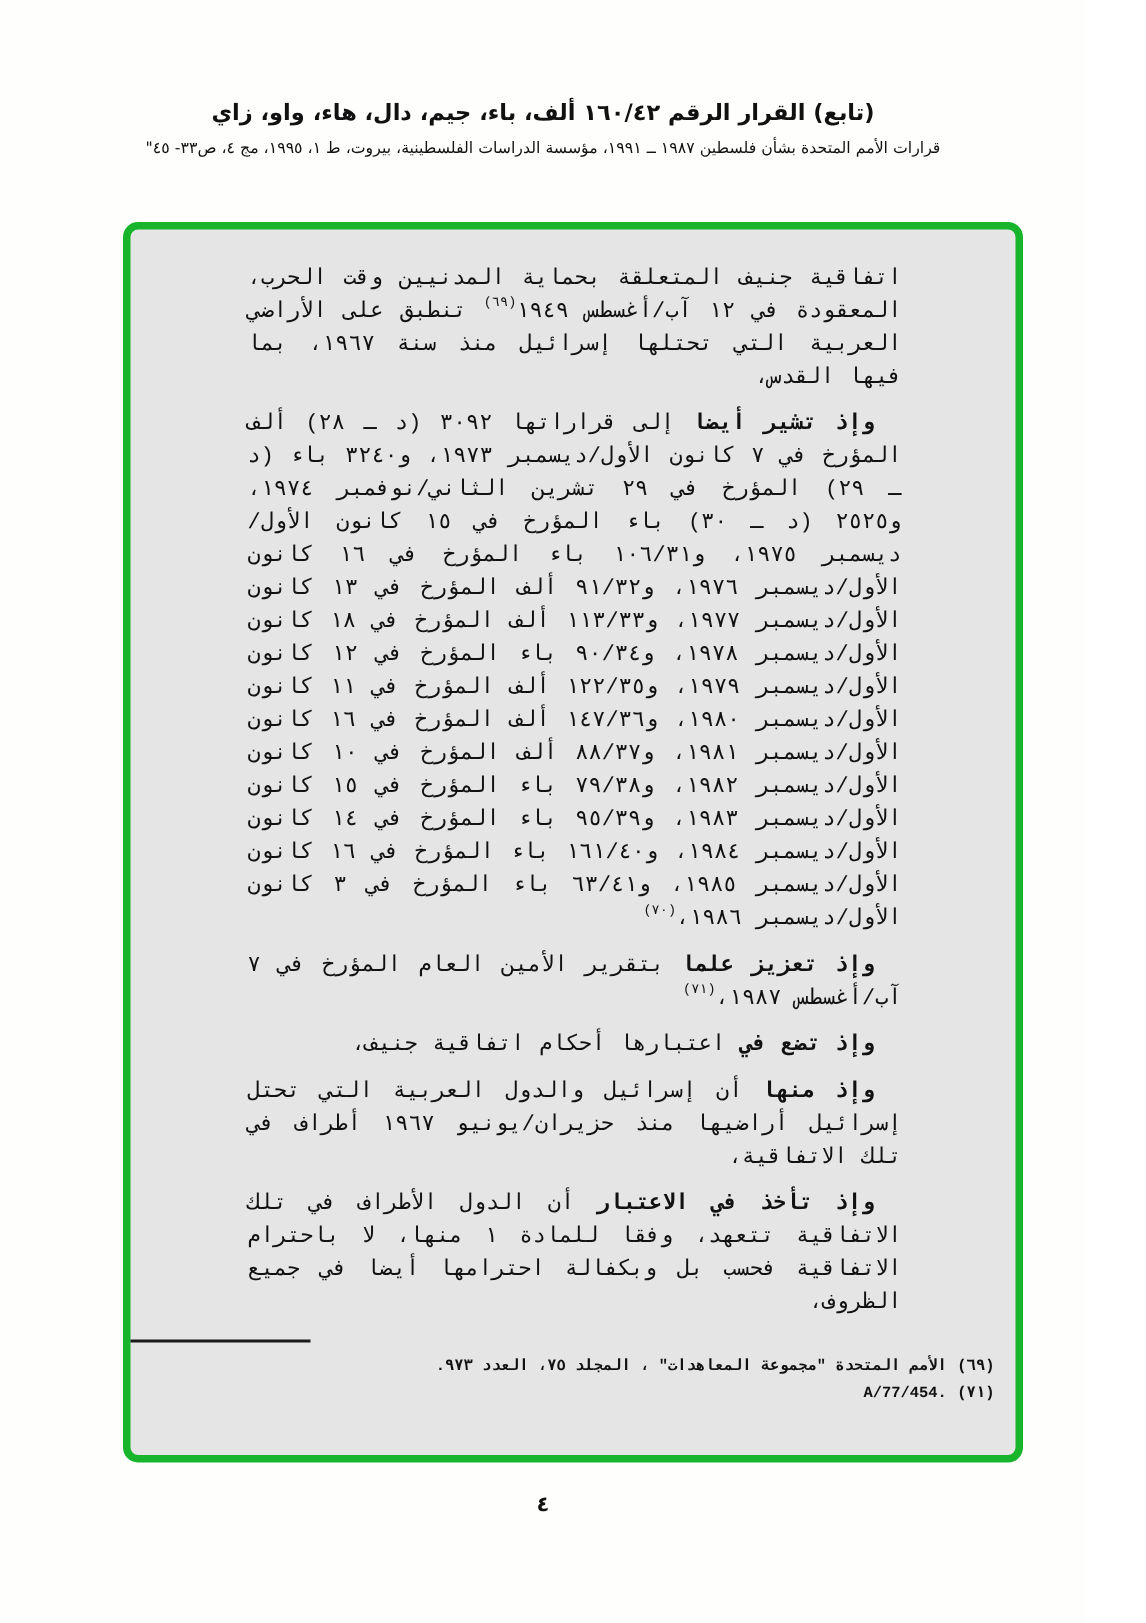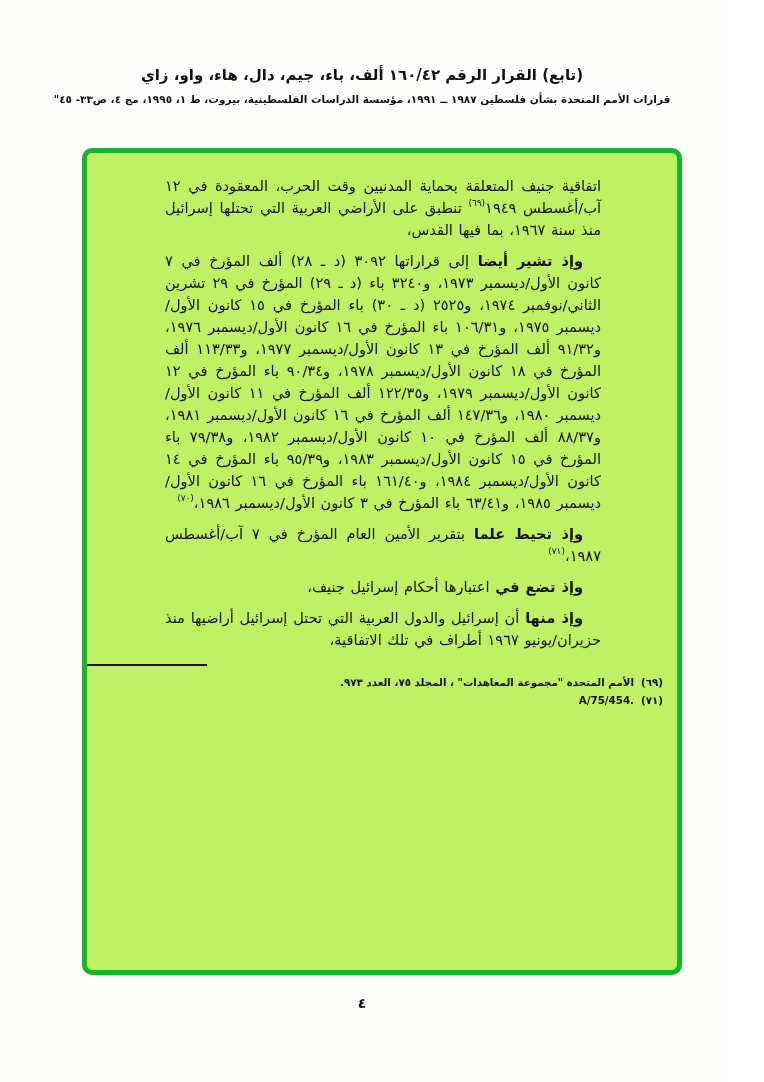--- a/index.html
+++ b/index.html
@@ -6,29 +6,30 @@
   .page {
     position: relative;
     width: 724px; height: 1082px;
     background: #fefefc;
     color: #111;
     font-family: "DejaVu Sans", sans-serif;
     overflow: hidden;
   }
   .header { position: absolute; top: 66px; left: 0; width: 100%; text-align: center; }
   .h1 { font-size: 15px; font-weight: bold; letter-spacing: .2px; }
-  .h2 { font-size: 10.5px; font-weight: bold; margin-top: 9px; }
+  .h2 { font-size: 10.5px; font-weight: normal; margin-top: 9px; }
 
   .green-box {
     position: absolute;
     left: 82px; top: 148px;
     width: 590px; height: 817px;
     border: 5px solid #17b42c;
     border-radius: 10px;
-    background: #bef264;
+    background: #e5e5e5;
+    font-family: Liberation Mono, monospace;
   }
   .content { position: absolute; inset: 0; padding-top: 22px; }
 
   .paras { padding: 0 76px 0 78px; direction: rtl; }
   .paras p {
     margin: 0 0 9px 0;
     font-size: 14.6px;
     line-height: 22px;
     text-align: justify;
     text-align-last: right;
@@ -72,34 +73,35 @@
   </div>
 
   <div class="green-box" style="border-color: rgb(23, 180, 44);">
     <div class="content">
 
       <div class="paras">
         <p class="no-indent"><span>اتفاقية جنيف المتعلقة بحماية المدنيين وقت الحرب، المعقودة في ١٢ آب/أغسطس ١٩٤٩</span><sup class="fnref">(٦٩)</sup><span> تنطبق على الأراضي العربية التي تحتلها إسرائيل منذ سنة ١٩٦٧، بما فيها القدس،</span></p>
 
         <p><span class="lead">وإذ تشير أيضا</span><span> إلى قراراتها ٣٠٩٢ (د ـ ٢٨) ألف المؤرخ في ٧ كانون الأول/ديسمبر ١٩٧٣، و٣٢٤٠ باء (د ـ ٢٩) المؤرخ في ٢٩ تشرين الثاني/نوفمبر ١٩٧٤، و٢٥٢٥ (د ـ ٣٠) باء المؤرخ في ١٥ كانون الأول/ديسمبر ١٩٧٥، و١٠٦/٣١ باء المؤرخ في ١٦ كانون الأول/ديسمبر ١٩٧٦، و٩١/٣٢ ألف المؤرخ في ١٣ كانون الأول/ديسمبر ١٩٧٧، و١١٣/٣٣ ألف المؤرخ في ١٨ كانون الأول/ديسمبر ١٩٧٨، و٩٠/٣٤ باء المؤرخ في ١٢ كانون الأول/ديسمبر ١٩٧٩، و١٢٢/٣٥ ألف المؤرخ في ١١ كانون الأول/ديسمبر ١٩٨٠، و١٤٧/٣٦ ألف المؤرخ في ١٦ كانون الأول/ديسمبر ١٩٨١، و٨٨/٣٧ ألف المؤرخ في ١٠ كانون الأول/ديسمبر ١٩٨٢، و٧٩/٣٨ باء المؤرخ في ١٥ كانون الأول/ديسمبر ١٩٨٣، و٩٥/٣٩ باء المؤرخ في ١٤ كانون الأول/ديسمبر ١٩٨٤، و١٦١/٤٠ باء المؤرخ في ١٦ كانون الأول/ديسمبر ١٩٨٥، و٦٣/٤١ باء المؤرخ في ٣ كانون الأول/ديسمبر ١٩٨٦،</span><sup class="fnref">(٧٠)</sup></p>
 
-        <p><span class="lead">وإذ تحيط علما</span><span> بتقرير الأمين العام المؤرخ في ٧ آب/أغسطس ١٩٨٧،</span><sup class="fnref">(٧١)</sup></p>
+        <p><span class="lead">وإذ تعزيز علما</span><span> بتقرير الأمين العام المؤرخ في ٧ آب/أغسطس ١٩٨٧،</span><sup class="fnref">(٧١)</sup></p>
 
 
-        <p><span class="lead">وإذ تضع في</span><span> اعتبارها أحكام إسرائيل جنيف،</span></p>
+        <p><span class="lead">وإذ تضع في</span><span> اعتبارها أحكام اتفاقية جنيف،</span></p>
 
         <p><span class="lead">وإذ منها</span><span> أن إسرائيل والدول العربية التي تحتل إسرائيل أراضيها منذ حزيران/يونيو ١٩٦٧ أطراف في تلك الاتفاقية،</span></p>
 
+        <p><span class="lead">وإذ تأخذ في الاعتبار</span><span> أن الدول الأطراف في تلك الاتفاقية تتعهد، وفقا للمادة ١ منها، لا باحترام الاتفاقية فحسب بل وبكفالة احترامها أيضا في جميع الظروف،</span></p>
       </div>
 
       <div class="fnsep"></div>
 
       <div class="footnotes">
         <div class="fn"><span class="fn-num">(٦٩)</span><span>الأمم المتحدة "مجموعة المعاهدات" ، المجلد ٧٥، العدد ٩٧٣.</span></div>
-        <div class="fn"><span class="fn-num">(٧١)</span><span dir="ltr">A/75/454.</span></div>
+        <div class="fn"><span class="fn-num">(٧١)</span><span dir="ltr">A/77/454.</span></div>
       </div>
 
     </div>
   </div>
 
   <div class="pageno">٤</div>
 
 </div>
 
 </body></html>

